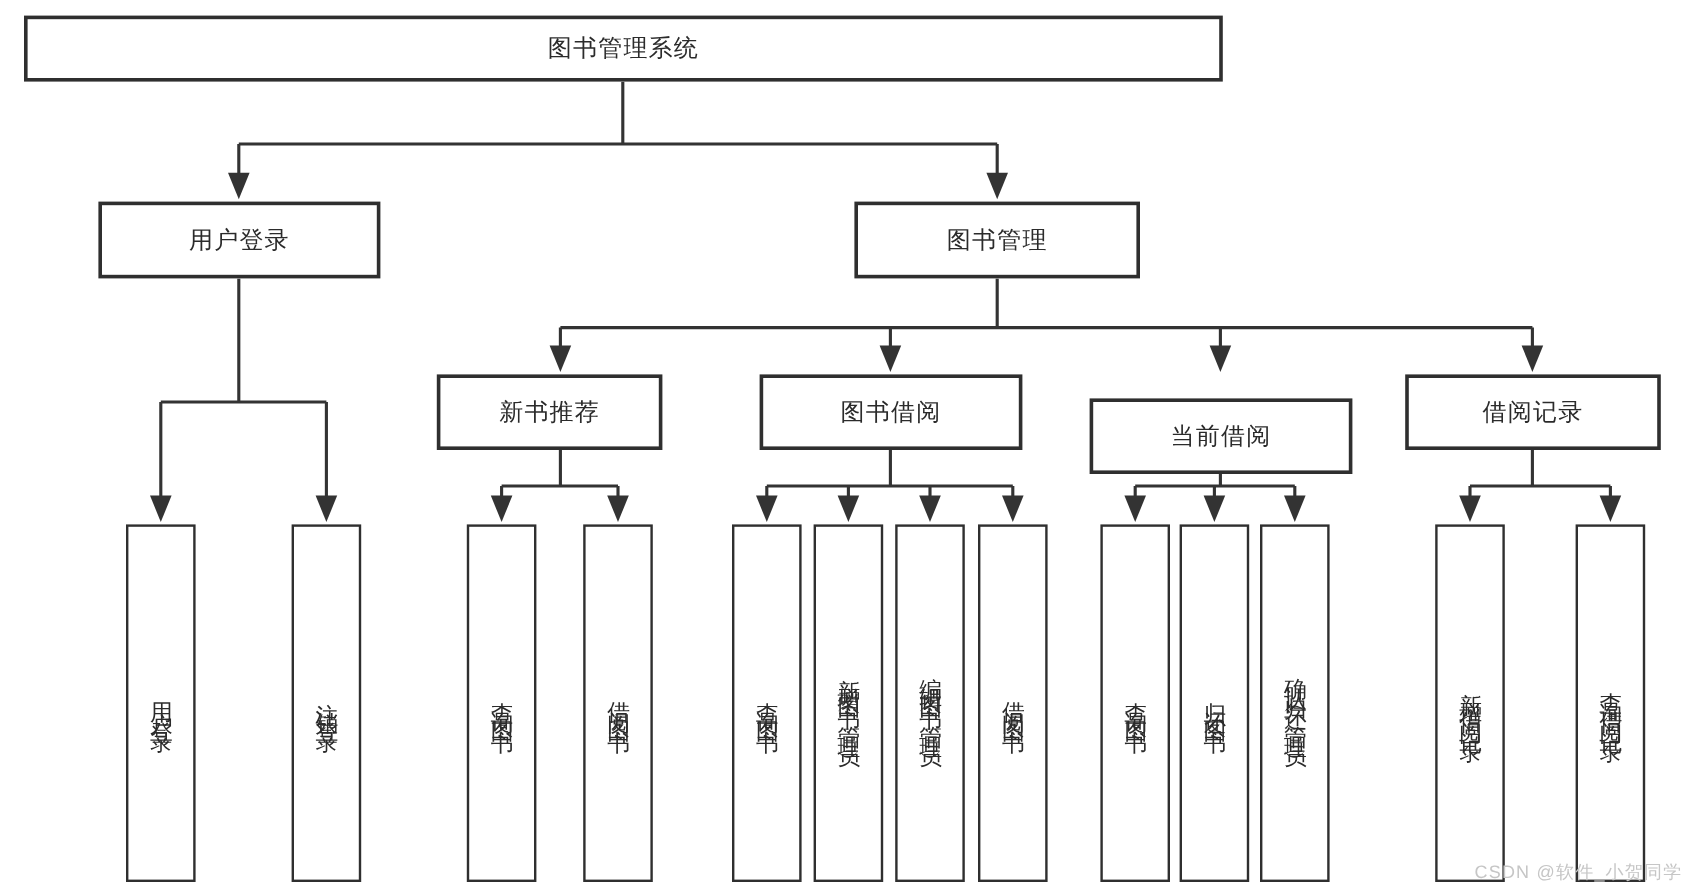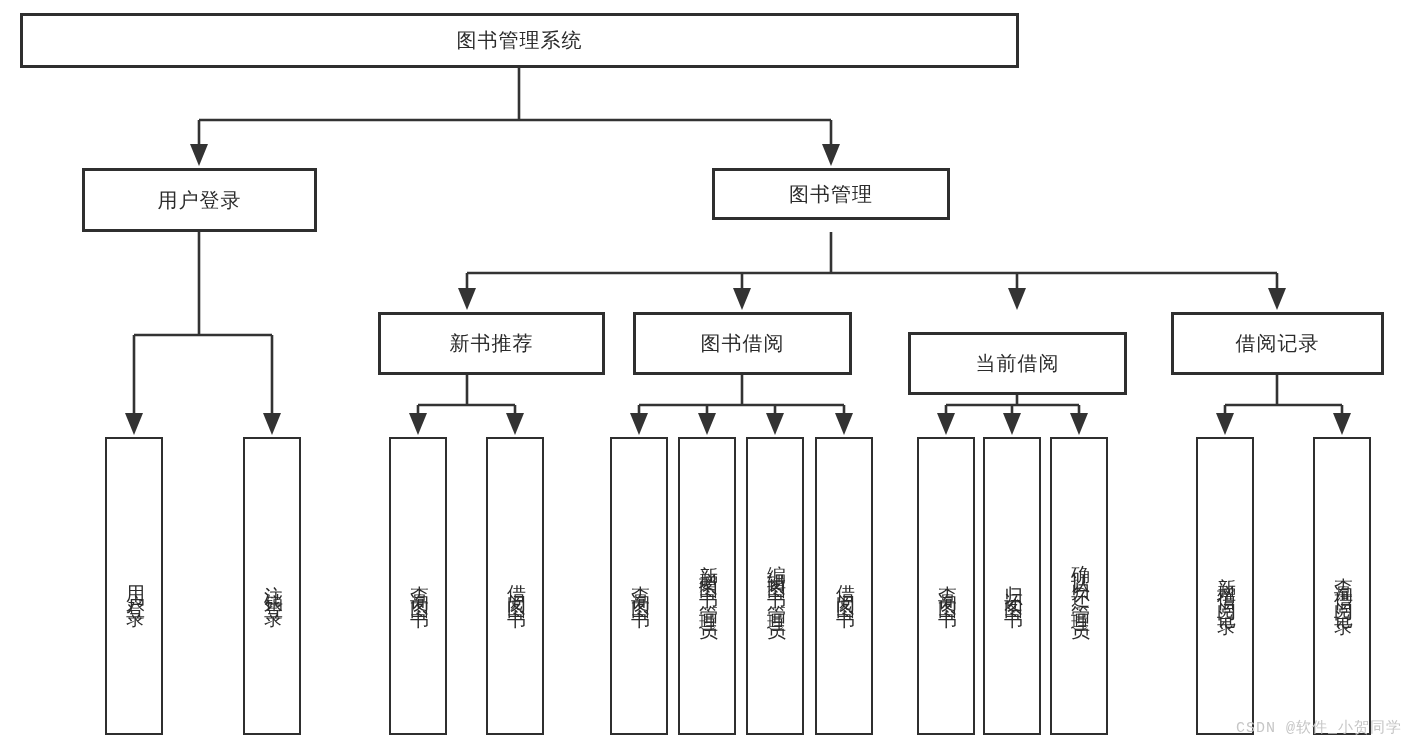--- a/index.html
+++ b/index.html
@@ -1,20 +1,20 @@
 <!DOCTYPE html>
 <html><head>
 <meta charset="utf-8">
 <style>
   html,body{margin:0;padding:0;background:#fff;}
   #stage{
     position:relative;
     width:1405px;height:747px;
     background:var(--background,#fff);
-    font-family:Liberation Mono, monospace;
+    font-family:Liberation Sans, sans-serif;
     overflow:hidden;
   }
   #connectors{position:absolute;left:0;top:0;z-index:1;}
   #connectors path{stroke:var(--line,#333);stroke-width:2.6;fill:none;}
   #connectors polygon{fill:var(--line,#333);stroke:none;}
   .hbox{
     position:absolute;z-index:2;
     box-sizing:border-box;
     border:3px solid var(--box-border,#2f2f2f);
     background:var(--box-fill,#fff);
@@ -79,23 +79,23 @@
         <polygon points="1003,413 1021,413 1012,435"></polygon>
         <polygon points="1070,413 1088,413 1079,435"></polygon>
         <polygon points="1216,413 1234,413 1225,435"></polygon>
         <polygon points="1333,413 1351,413 1342,435"></polygon>
       </g>
   </svg>
 
   <div class="hbox" style="left:20px;top:13px;width:999px;height:55px;">图书管理系统</div>
 
   <div class="hbox" style="left:82px;top:168px;width:235px;height:64px;">用户登录</div>
-  <div class="hbox" style="left:712px;top:168px;width:238px;height:52px;">图书管理</div>
+  <div class="hbox" style="left:712px;top:168px;width:238px;height:64px;">图书管理</div>
 
-  <div class="hbox" style="left:378px;top:312px;width:227px;height:63px;">新书推荐</div>
+  <div class="hbox" style="left:364px;top:312px;width:188px;height:63px;">新书推荐</div>
   <div class="hbox" style="left:633px;top:312px;width:219px;height:63px;">图书借阅</div>
   <div class="hbox" style="left:908px;top:312px;width:219px;height:63px;margin-top:20px;">当前借阅</div>
   <div class="hbox" style="left:1171px;top:312px;width:213px;height:63px;">借阅记录</div>
 
   <div class="vbox" style="left:105px;">用户登录</div>
   <div class="vbox" style="left:243px;">注销登录</div>
 
   <div class="vbox" style="left:389px;">查询图书</div>
   <div class="vbox" style="left:486px;">借阅图书</div>
 

